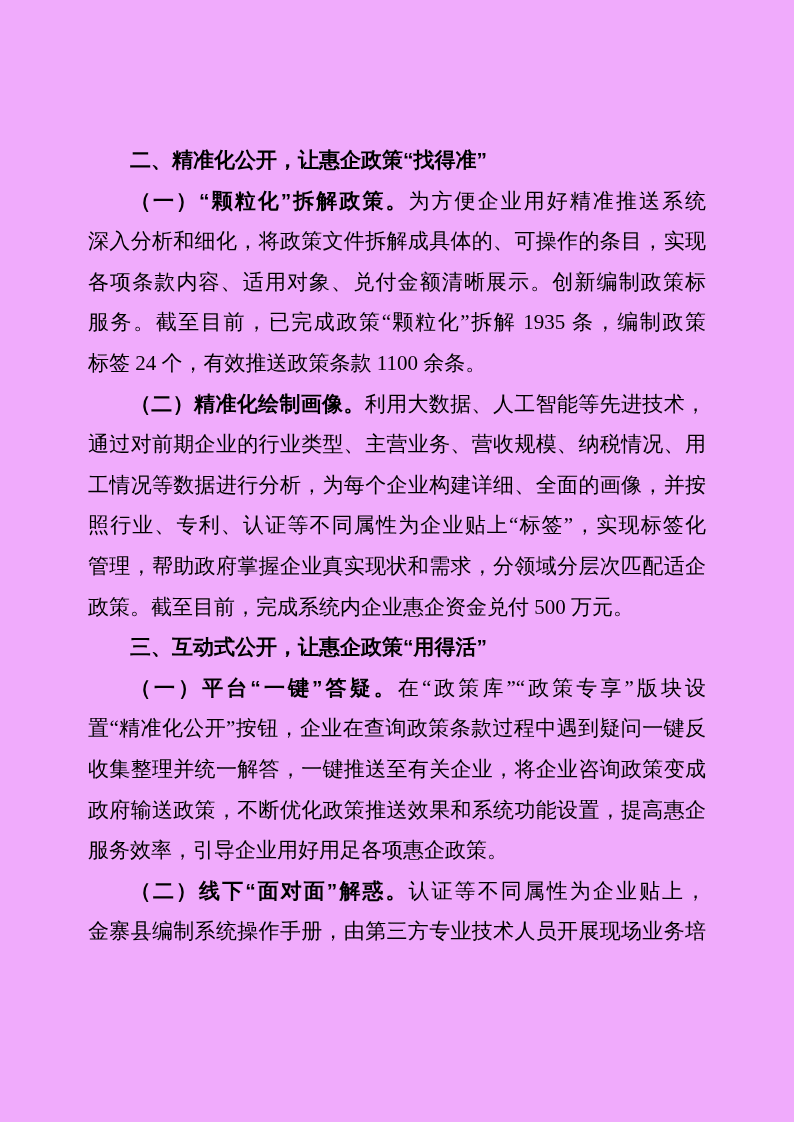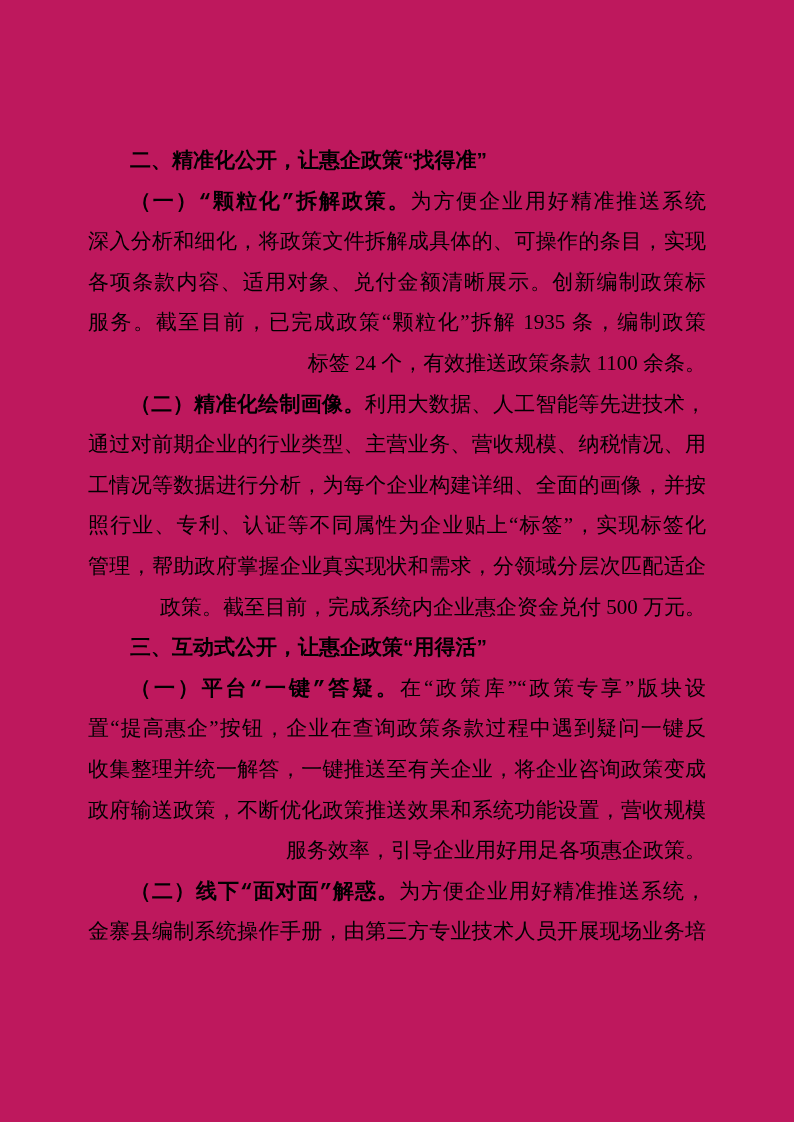--- a/index.html
+++ b/index.html
@@ -4,21 +4,21 @@
 <style>
   html, body {
     margin: 0;
     padding: 0;
     background: #ffffff;
   }
   .page {
     position: relative;
     width: 794px;
     height: 1122px;
-    background: #be185d;
+    background: #f0abfc;
     color: #000000;
     overflow: hidden;
   }
   .content {
     position: absolute;
     left: 88px;
     top: 140px;
     width: 618px;
     font-family: "Liberation Serif", "DejaVu Serif", serif;
     font-size: 21px;
@@ -28,28 +28,28 @@
     height: 40.6px;
     line-height: 40.6px;
     overflow: hidden;
     white-space: normal;
   }
   .indent { text-indent: 42px; }
   .justify {
     text-align: justify;
     text-align-last: justify;
   }
-  .lastline { text-align: right; }
+  .lastline { text-align: left; }
   .heading {
     font-family: "Liberation Sans", "DejaVu Sans", sans-serif;
     font-weight: 700;
   }
   .lead {
     font-weight: 700;
-    font-family: Liberation Mono, monospace;
+    font-family: Liberation Sans, sans-serif;
   }
 </style>
 </head>
 <body>
 
 <div class="page">
   <div class="content">
 
     <div class="line heading indent">
       <span>二、精准化公开，让惠企政策“找得准”</span>
@@ -91,33 +91,33 @@
     </div>
 
     <div class="line heading indent">
       <span>三、互动式公开，让惠企政策“用得活”</span>
     </div>
 
     <div class="line indent justify">
       <span class="lead">（一）平台“一键”答疑。</span><span>在“政策库”“政策专享”版块设</span>
     </div>
     <div class="line justify">
-      <span>置“提高惠企”按钮，企业在查询政策条款过程中遇到疑问一键反</span>
+      <span>置“精准化公开”按钮，企业在查询政策条款过程中遇到疑问一键反</span>
     </div>
     <div class="line justify">
       <span>收集整理并统一解答，一键推送至有关企业，将企业咨询政策变成</span>
     </div>
     <div class="line justify">
-      <span>政府输送政策，不断优化政策推送效果和系统功能设置，营收规模</span>
+      <span>政府输送政策，不断优化政策推送效果和系统功能设置，提高惠企</span>
     </div>
     <div class="line lastline">
       <span>服务效率，引导企业用好用足各项惠企政策。</span>
     </div>
 
     <div class="line indent justify">
-      <span class="lead">（二）线下“面对面”解惑。</span><span>为方便企业用好精准推送系统，</span>
+      <span class="lead">（二）线下“面对面”解惑。</span><span>认证等不同属性为企业贴上，</span>
     </div>
     <div class="line justify">
       <span>金寨县编制系统操作手册，由第三方专业技术人员开展现场业务培</span>
     </div>
 
   </div>
 </div>
 
 </body></html>

